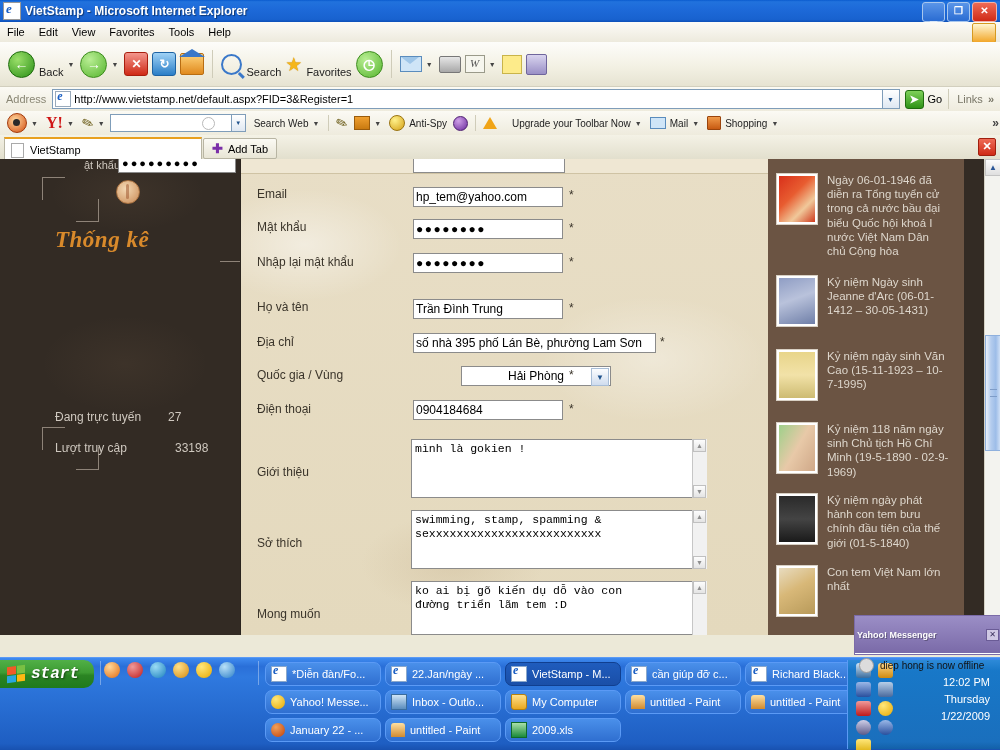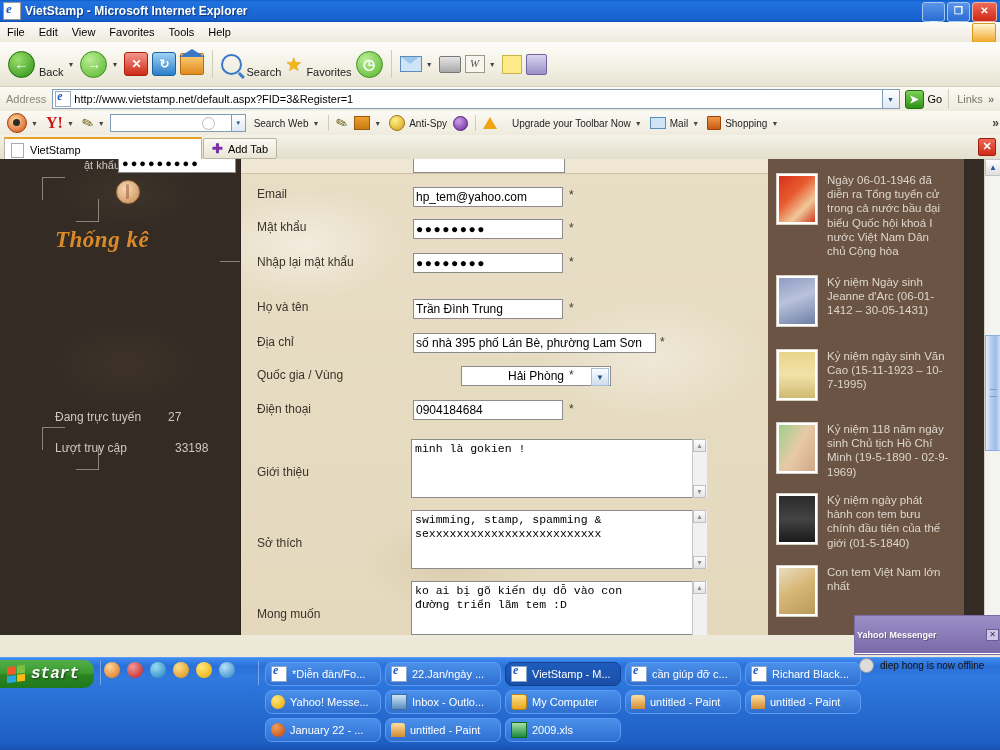--- a/index.html
+++ b/index.html
@@ -724,15 +724,33 @@
       <div class="tbtn" style="left:120px;top:58px;width:116px;">
         <div class="ti ic-paint"></div>
         <div class="tl">untitled - Paint</div>
       </div>
       <div class="tbtn" style="left:240px;top:58px;width:116px;">
         <div class="ti ic-xls"></div>
         <div class="tl">2009.xls</div>
       </div>
     </div>
 
+    <div class="tray">
+      <div class="tray-icons">
+        <span class="tr" style="background:linear-gradient(to bottom,#cfe5f7,#3a6c9d);"></span>
+        <span class="tr" style="background:linear-gradient(to bottom,#ffd98a,#d08a10);"></span>
+        <span class="tr" style="background:linear-gradient(to bottom,#9ab8e8,#2a4f9d);"></span>
+        <span class="tr" style="background:linear-gradient(to bottom,#b8cfe8,#4a6a9d);"></span>
+        <span class="tr" style="background:linear-gradient(to bottom,#f09a9a,#c01a1a);"></span>
+        <span class="tr" style="background:radial-gradient(circle at 35% 30%,#ffe77a,#e8a800);border-radius:50%;"></span>
+        <span class="tr" style="background:linear-gradient(to bottom,#cfcfe8,#5a5a8a);border-radius:50%;"></span>
+        <span class="tr" style="background:linear-gradient(to bottom,#9ab8e8,#2a4f9d);border-radius:50%;"></span>
+        <span class="tr" style="background:linear-gradient(to bottom,#ffe77a,#d8a800);"></span>
+      </div>
+      <div class="tclock">
+        <div>12:02 PM</div>
+        <div>Thursday</div>
+        <div>1/22/2009</div>
+      </div>
+    </div>
   </div>
 
 </div>
 
 </body></html>

